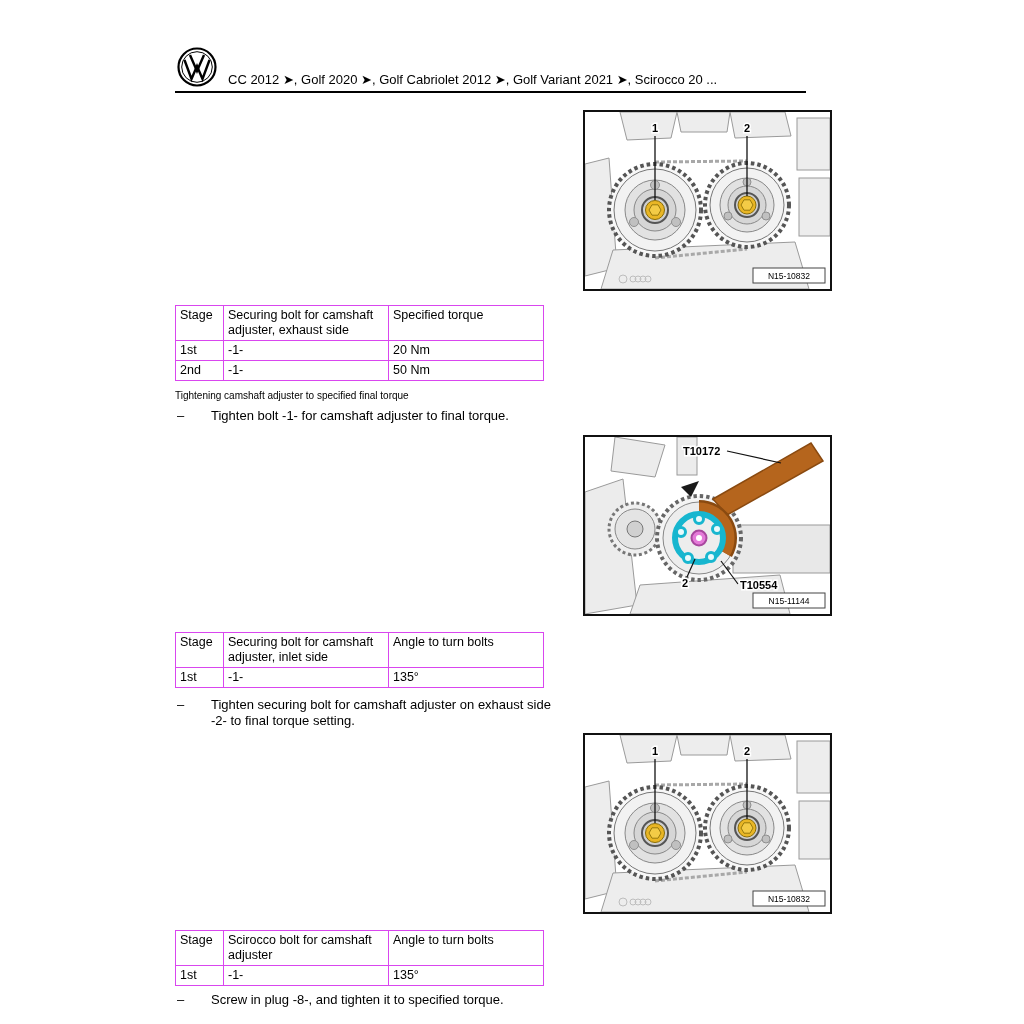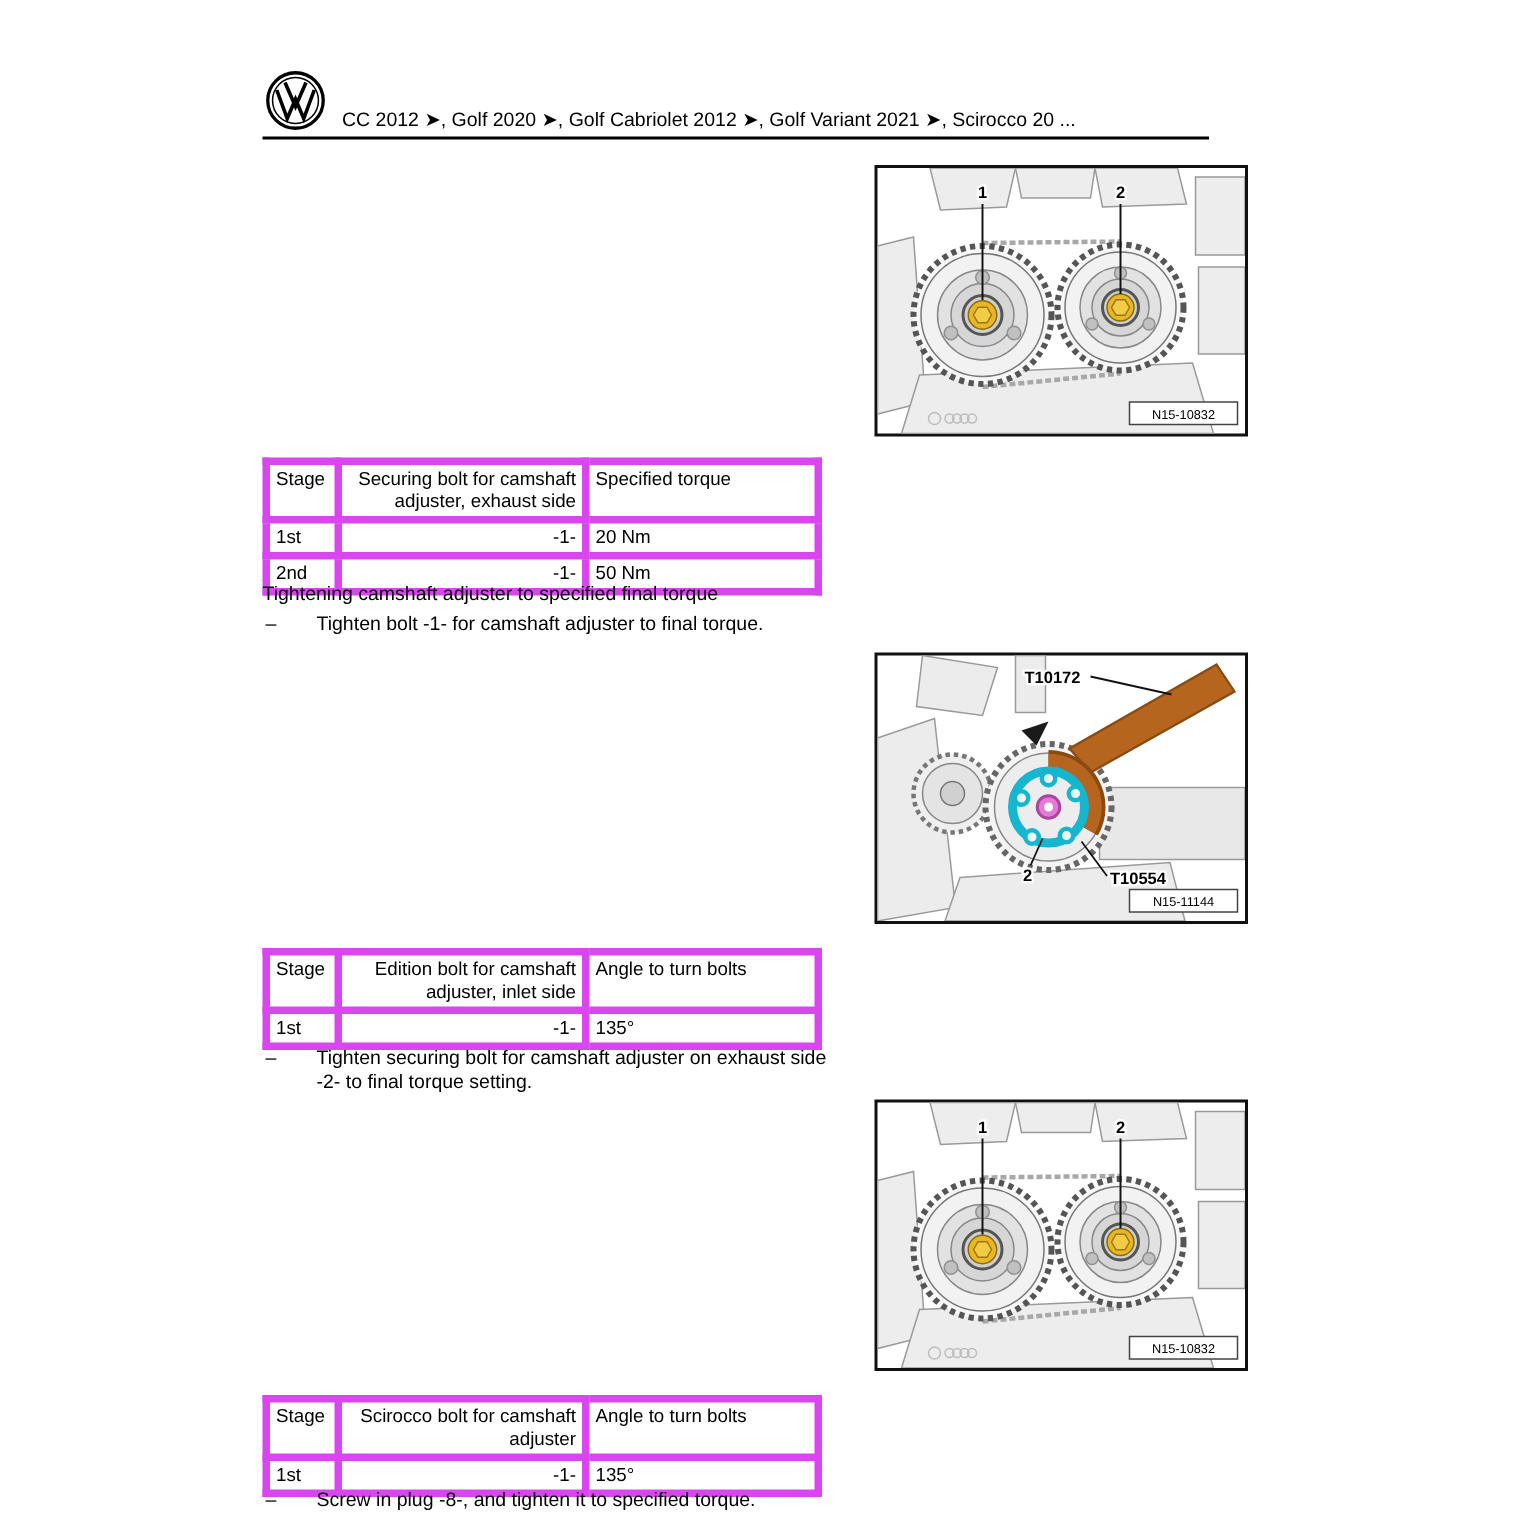--- a/index.html
+++ b/index.html
@@ -5,23 +5,23 @@
   html,body{margin:0;padding:0}
   body{width:1024px;height:1024px;position:relative;background:#fff;
        font-family:"Liberation Sans",sans-serif;color:#000;overflow:hidden}
   .abs{position:absolute}
   .header-line{font-size:13px;line-height:16px;white-space:nowrap}
   .rule{position:absolute;left:175px;top:91px;width:631px;height:2px;background:#000}
   .figure{position:absolute;left:583px;width:249px;height:181px;border:2px solid #111;background:#fff;box-sizing:border-box}
   .figure svg{display:block}
   .figure text{font-family:"Liberation Sans",sans-serif}
   .doc-table{position:absolute;border-collapse:collapse;font-size:12.5px;line-height:15px;background:#fff;table-layout:fixed}
-  .doc-table td{border:5px solid #d946ef;padding:2px 4px;vertical-align:top;overflow:hidden}
-  .center{text-align:right}
-  .body-text{position:absolute;font-size:13px;line-height:16px;white-space:nowrap}
+  .doc-table td{border:1px solid #d946ef;padding:2px 4px;vertical-align:top;overflow:hidden}
+  .center{text-align:left}
+  .body-text{position:absolute;font-size:10px;line-height:16px;white-space:nowrap}
   .bullet{position:absolute;left:177px;font-size:13px;line-height:16px}
   .bullet .dash{position:absolute;left:0;top:0}
   .bullet .btext{display:block;margin-left:34px}
 </style>
 </head>
 <body>
 
 <div class="abs" style="left:177px;top:47px;width:40px;height:40px">
   <svg viewBox="0 0 40 40" width="40" height="40">
     <circle cx="20" cy="20" r="18.5" fill="#fff" stroke="#000" stroke-width="2.2"></circle>
@@ -173,21 +173,21 @@
 
 <table class="doc-table" style="left:175px;top:632px">
   <colgroup>
       <col style="width:48px">
       <col style="width:165px">
       <col style="width:155px">
     </colgroup>
   <tbody>
     <tr>
       <td>Stage</td>
-      <td class="center">Edition bolt for camshaft adjuster, inlet side</td>
+      <td class="center">Securing bolt for camshaft adjuster, inlet side</td>
       <td>Angle to turn bolts</td>
     </tr>
     <tr>
       <td>1st</td>
       <td class="center">-1-</td>
       <td>135°</td>
     </tr>
   </tbody>
 </table>
 

